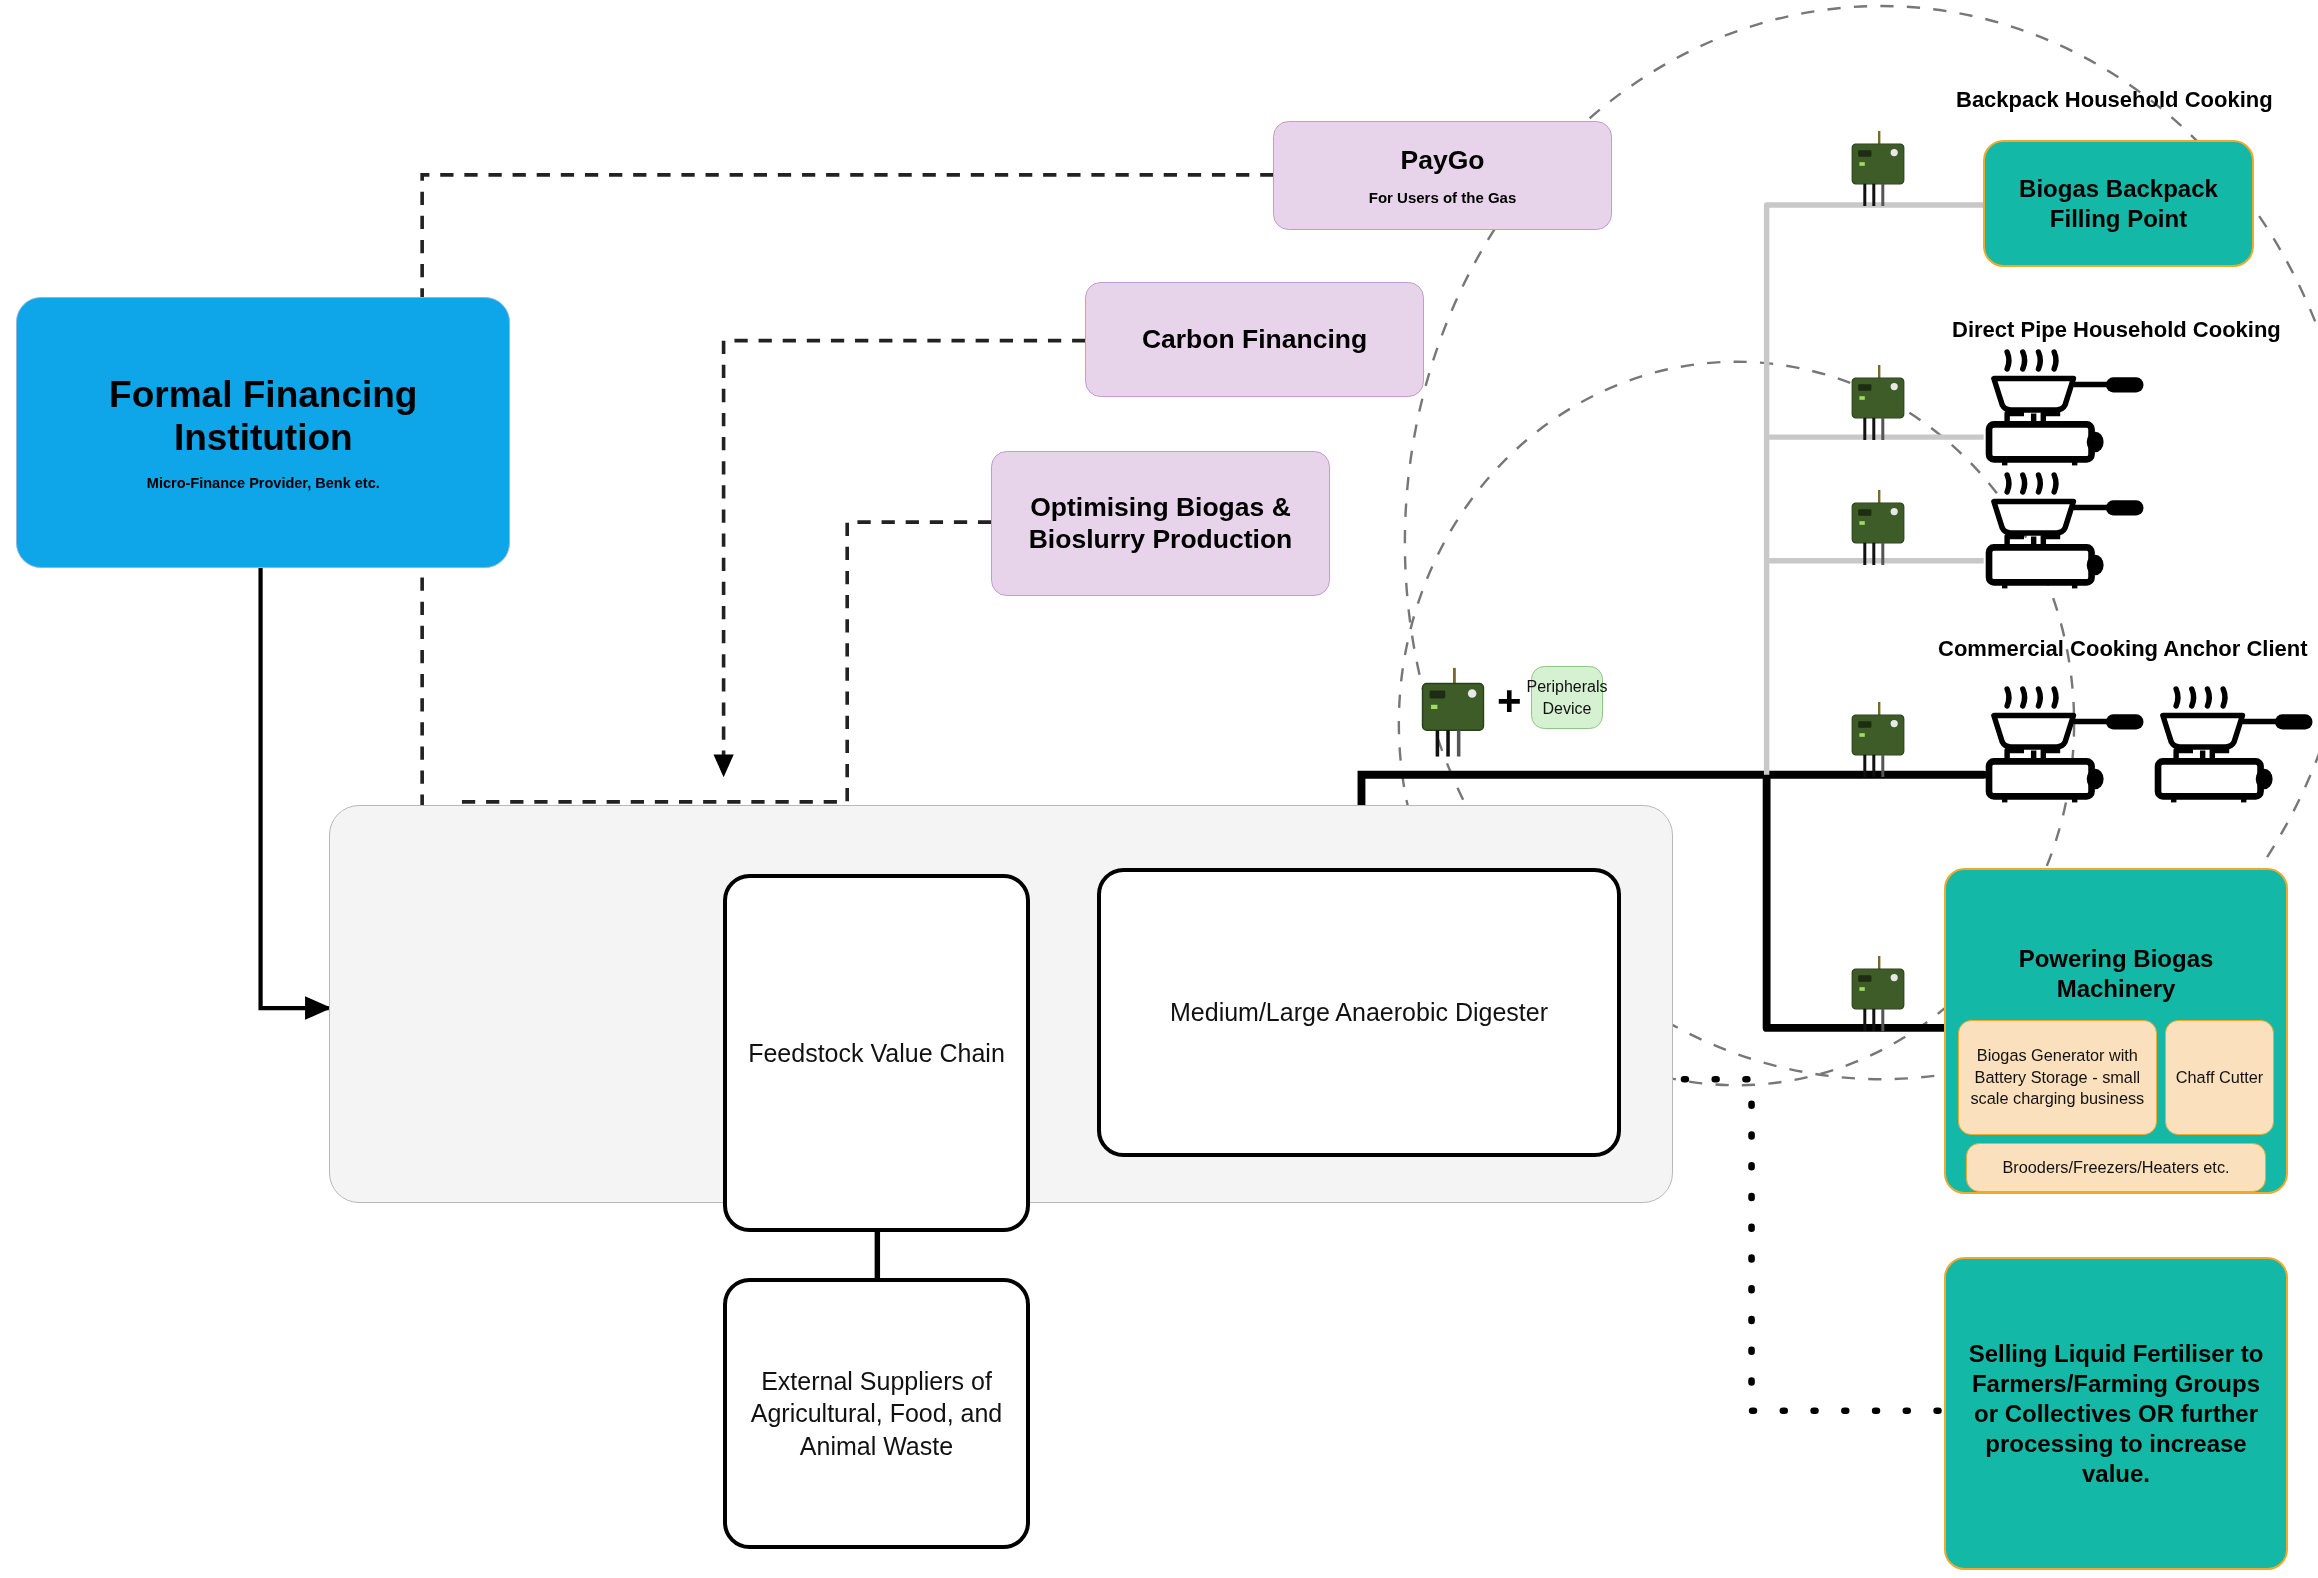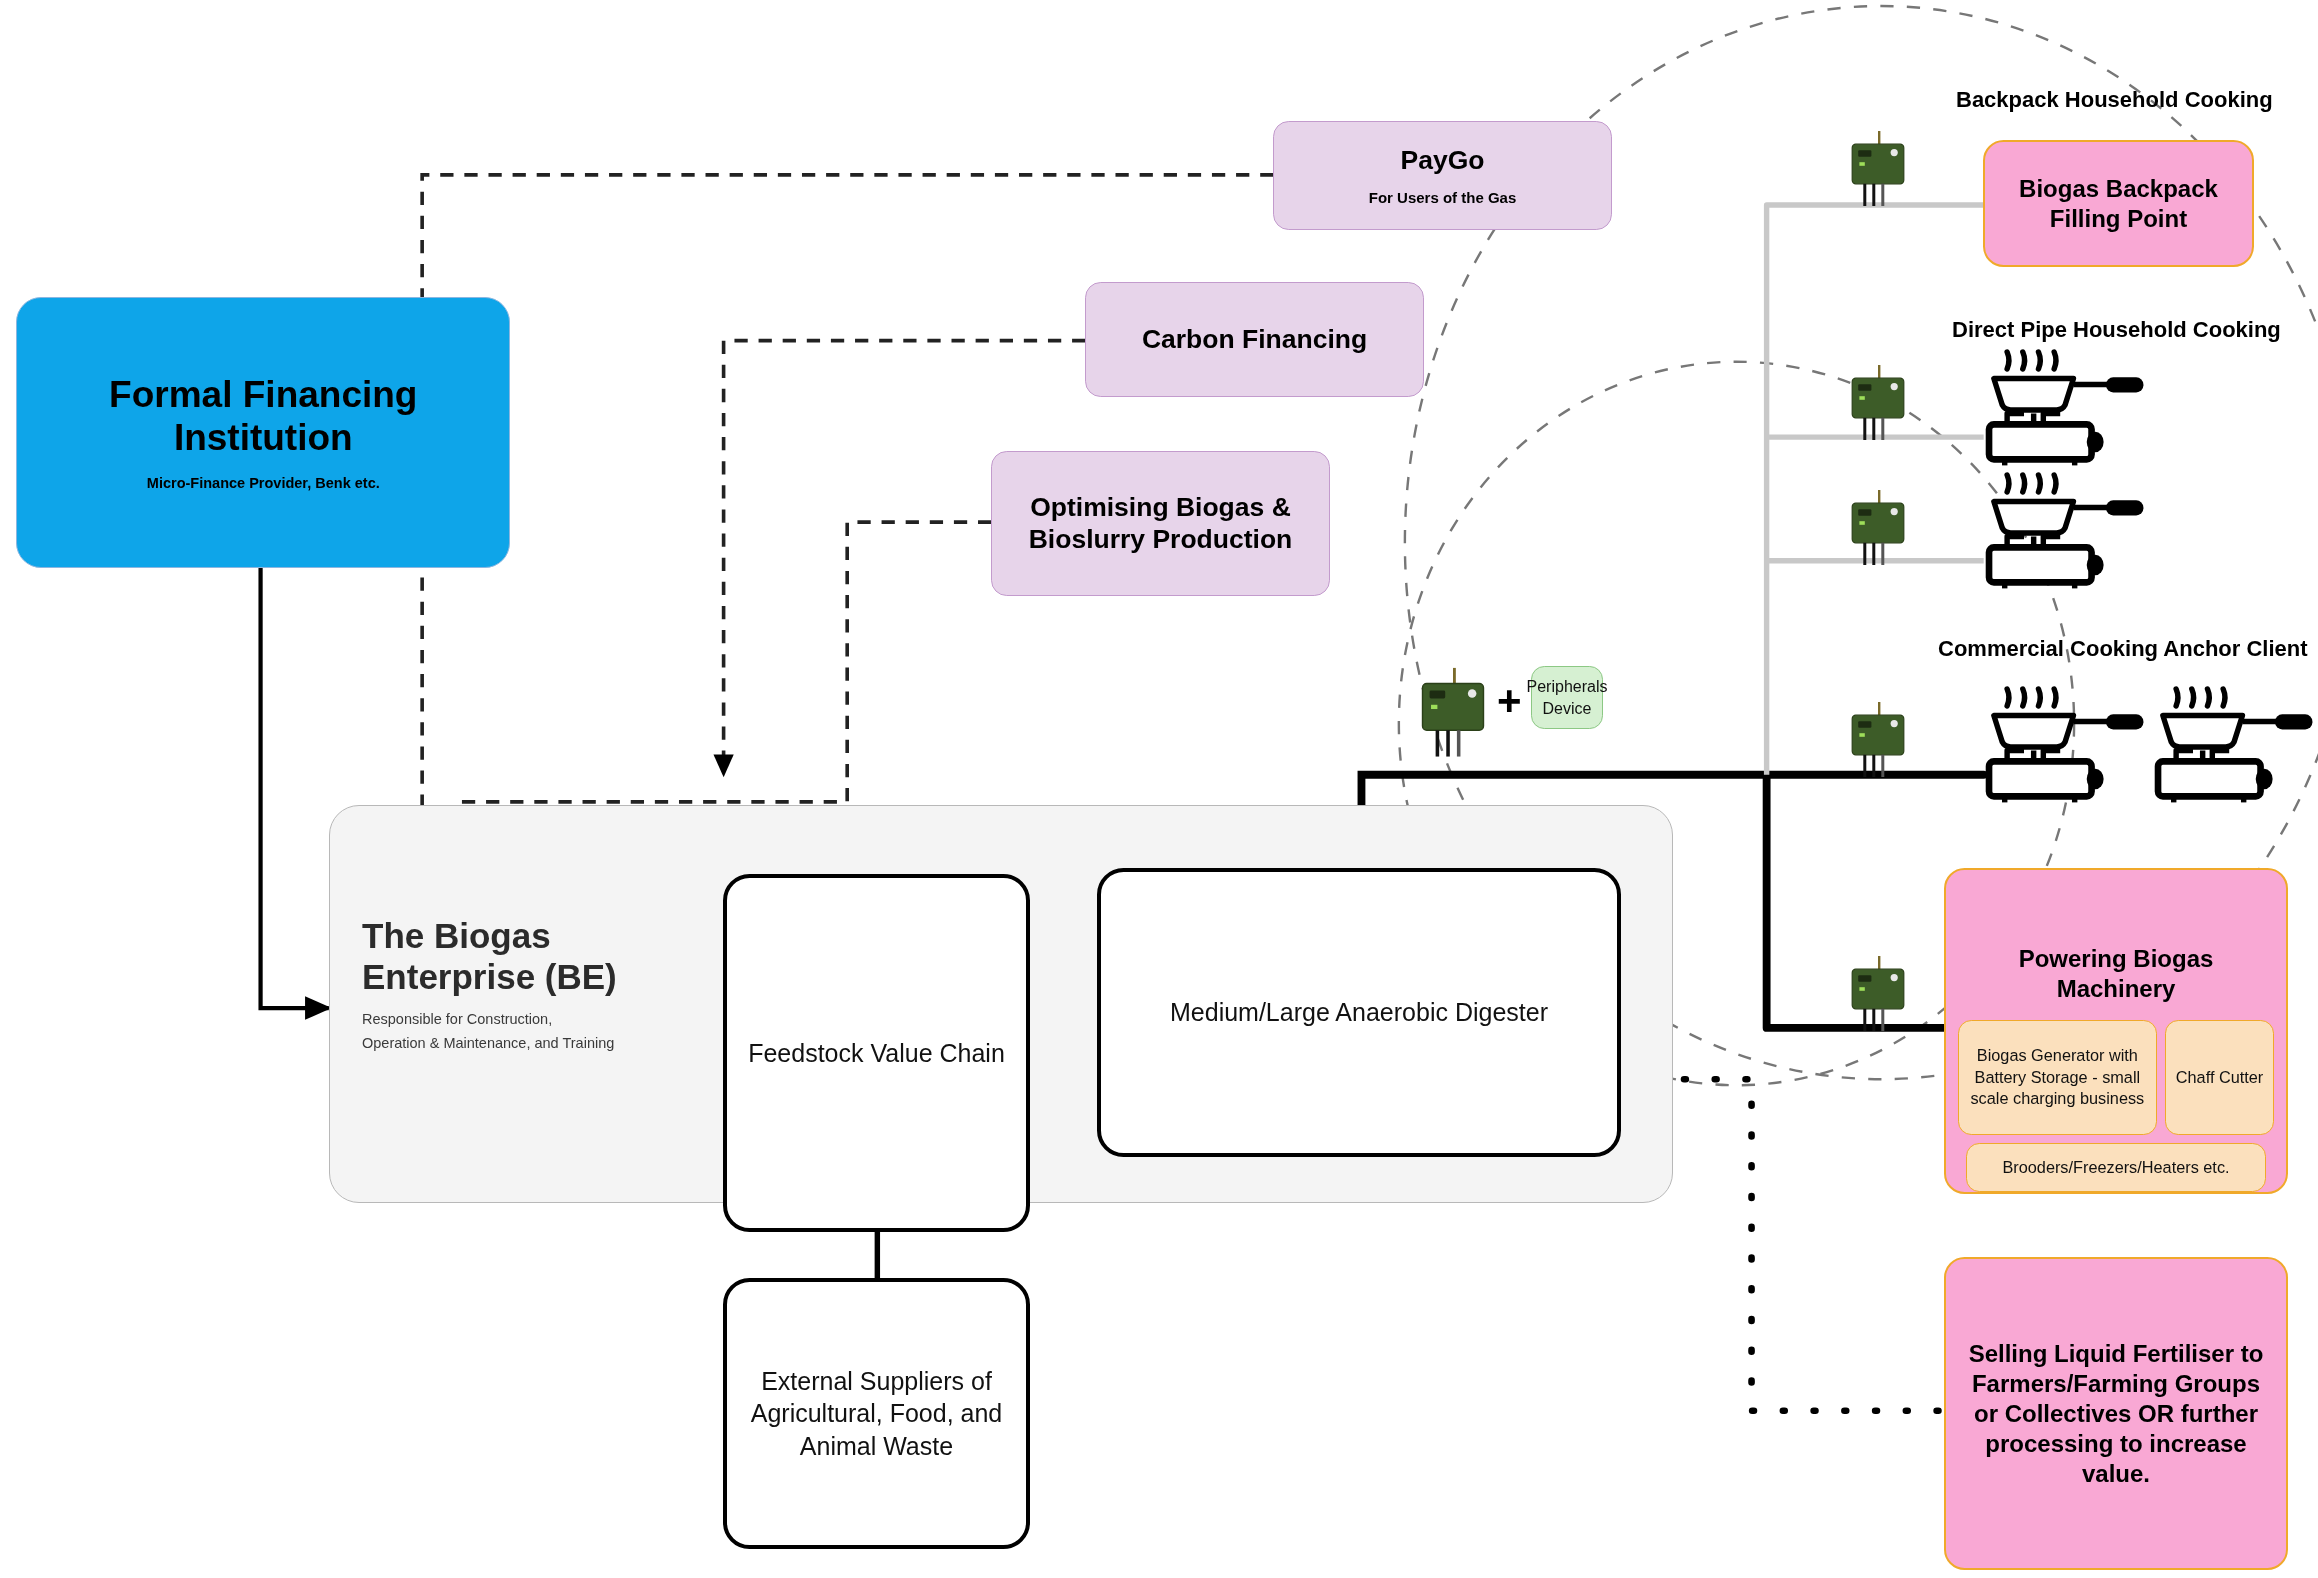--- a/index.html
+++ b/index.html
@@ -24,21 +24,21 @@
   .becontainer{background:#f4f4f4;border:1.2px solid #b8b8b8;border-radius:30px;}
   .betitle{position:absolute;text-align:left;align-items:flex-start;justify-content:flex-start;}
   .betitle .t{font-size:35px;font-weight:bold;color:#2b2b2b;line-height:1.16;text-align:left;}
   .betitle .s{font-size:14.5px;color:#3a3a3a;line-height:1.7;text-align:left;margin-top:9.6px;}
 
   
   .proc{background:#fff;border:4.2px solid #000;border-radius:26.5px;}
   .proc .t{font-size:25px;color:#111;line-height:1.3;}
 
   
-  .orange{background:#f9a8d4;border:2.4px solid #f0a92a;border-radius:20.5px;}
+  .orange{background:#14b8a6;border:2.4px solid #f0a92a;border-radius:20.5px;}
   .orange .t{font-size:24px;font-weight:bold;color:#000;line-height:1.25;}
   .sub-orange{background:#fbe0bd;border:1.8px solid #f0a92a;border-radius:13.3px;
               display:flex;align-items:center;justify-content:center;text-align:center;
               box-sizing:border-box;font-size:16.3px;color:#111;line-height:1.3;padding:3.6px;}
 
   
   .peri{background:#d6f0d2;border:1.8px solid #8cc884;border-radius:13.3px;}
   .peri .t{font-size:16px;color:#111;line-height:1.35;}
 
   .plus{position:absolute;font-size:42px;font-weight:bold;color:#000;line-height:1;}
@@ -85,27 +85,20 @@
 
     <path d="M2930,725 L3290,725" fill="none" stroke="#c8c8c8" stroke-width="9"></path>
 
     <path d="M2930,930 L3290,930" fill="none" stroke="#c8c8c8" stroke-width="9"></path>
 
     <path d="M2640,1790 L2905,1790 L2905,2340 L3225,2340" fill="none" stroke="#000" stroke-width="11" stroke-dasharray="3 48" stroke-linecap="round"></path>
   </svg>
 
   <div class="node becontainer" style="left:329px;top:805px;width:1344px;height:398px;"></div>
 
-  <div class="node betitle" style="left:362px;top:916px;width:350px;height:193px;">
-    <div class="t">The Biogas Enterprise (BE)</div>
-    <div class="s">
-      <div>Responsible for Construction,</div>
-      <div>Operation &amp; Maintenance, and Training</div>
-    </div>
-  </div>
 
   <div class="node proc" style="left:723px;top:874px;width:307px;height:358px;">
     <div class="t">Feedstock Value Chain</div>
   </div>
 
   <div class="node proc" style="left:1097px;top:868px;width:524px;height:289px;">
     <div class="t">Medium/Large Anaerobic Digester</div>
   </div>
 
   <div class="node fin" style="left:16.3px;top:297px;width:494px;height:271px;">

